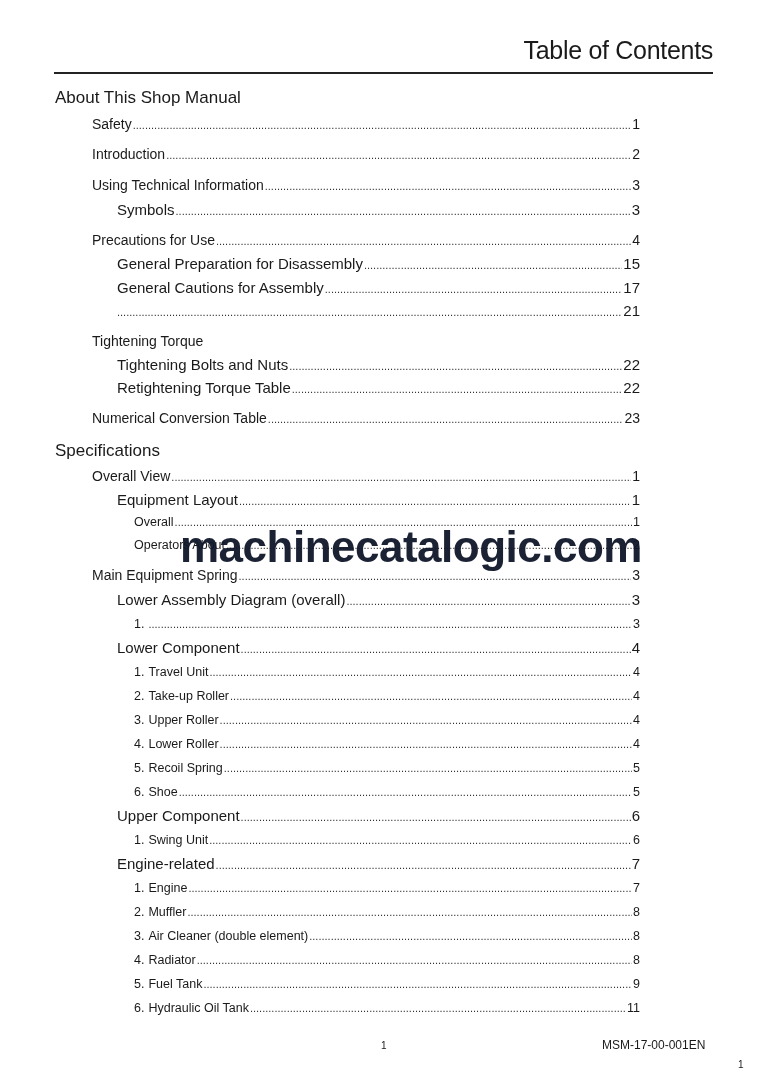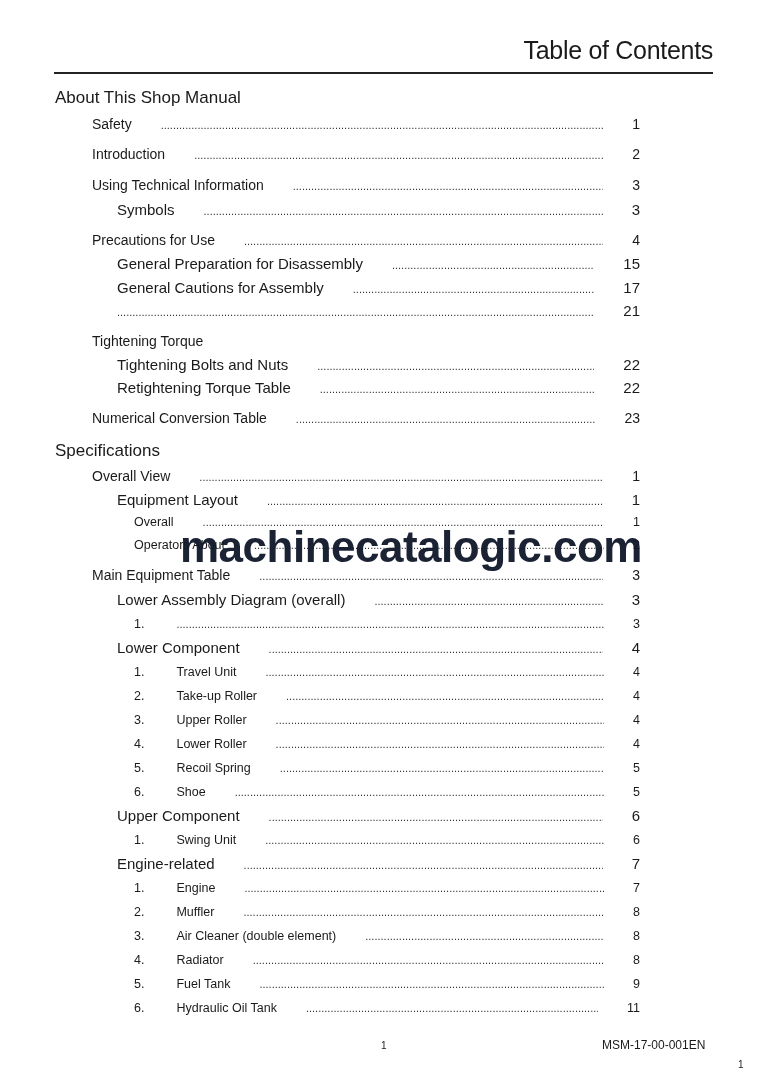--- a/index.html
+++ b/index.html
@@ -2,21 +2,21 @@
 <html><head>
 <meta charset="utf-8">
 <style>
   html, body { margin: 0; padding: 0; background: #ffffff; }
   body { width: 768px; height: 1087px; position: relative; overflow: hidden;
          font-family: "Liberation Sans", "DejaVu Sans", sans-serif; color: #1a1a1a; }
   .title { position: absolute; right: 55px; top: 36px; font-size: 25px; font-weight: normal; letter-spacing: -0.3px; }
   .rule { position: absolute; left: 54px; right: 55px; top: 72px; height: 2px; background: #222; }
   .toc { position: absolute; left: 0; top: 0; width: 768px; }
   .sec { position: absolute; left: 55px; font-size: 17px; line-height: 20px; }
-  .entry { position: absolute; right: 128px; display: flex; align-items: baseline; white-space: nowrap; gap: 28px; }
+  .entry { position: absolute; right: 128px; display: flex; align-items: baseline; white-space: nowrap; }
   .entry .lbl { padding-right: 1px; }
   .entry .num { display: inline-block; margin-right: 4px; }
   .entry .dots { flex: 1; overflow: hidden; color: #333; letter-spacing: 0px; }
   .entry .dots::after { content: "................................................................................................................................................................................................................................................"; }
   .entry .pg { padding-left: 1px; }
   .l1 { left: 92px; font-size: 14px; line-height: 17px; }
   .l2 { left: 117px; font-size: 15px; line-height: 15px; }
   .l3 { left: 134px; font-size: 12.5px; line-height: 15px; }
   .l1 .dots, .l2 .dots, .l3 .dots { font-size: 11px; }
   .watermark { position: absolute; left: 180px; top: 522px; font-size: 44px; font-weight: bold;
@@ -109,21 +109,21 @@
     <span class="lbl">Overall</span>
     <span class="dots"></span>
     <span class="pg">1</span>
   </div>
   <div class="entry l3" style="top:538px">
     <span class="lbl">Operators About</span>
     <span class="dots"></span>
     <span class="pg">2</span>
   </div>
   <div class="entry l1" style="top:567px">
-    <span class="lbl">Main Equipment Table</span>
+    <span class="lbl">Main Equipment Spring</span>
     <span class="dots"></span>
     <span class="pg">3</span>
   </div>
   <div class="entry l2" style="top:592px">
     <span class="lbl">Lower Assembly Diagram (overall)</span>
     <span class="dots"></span>
     <span class="pg">3</span>
   </div>
   <div class="entry l3" style="top:617px">
     <span class="num">1.</span>

